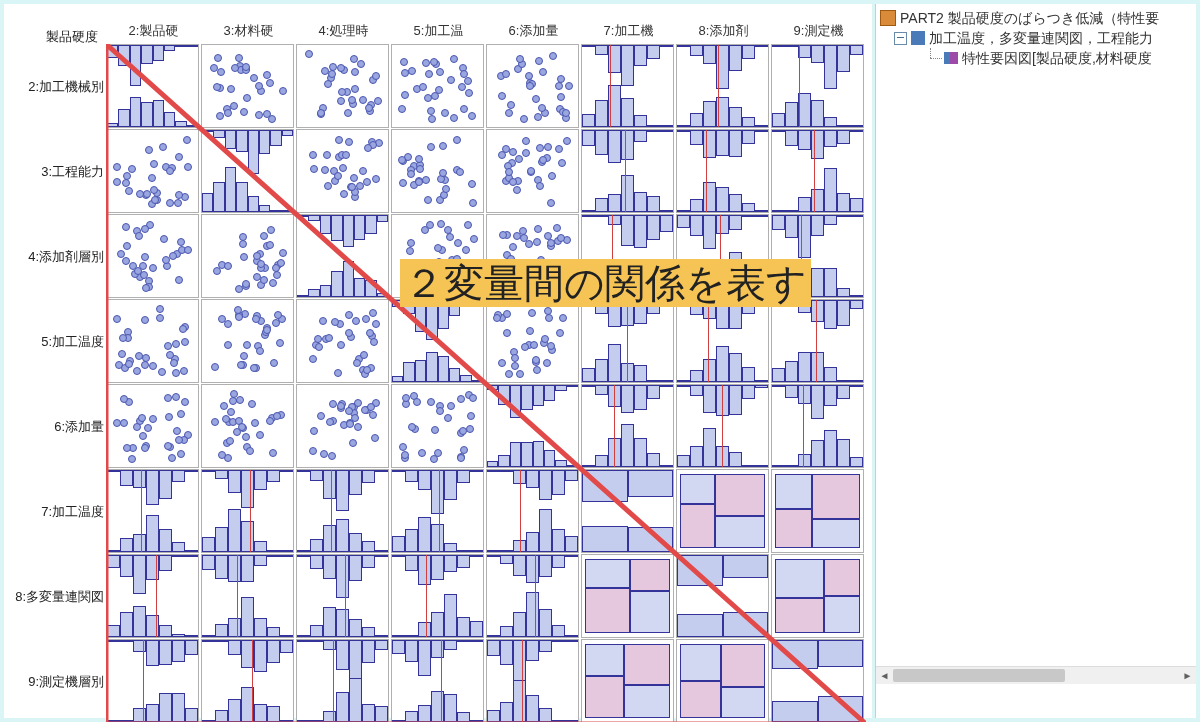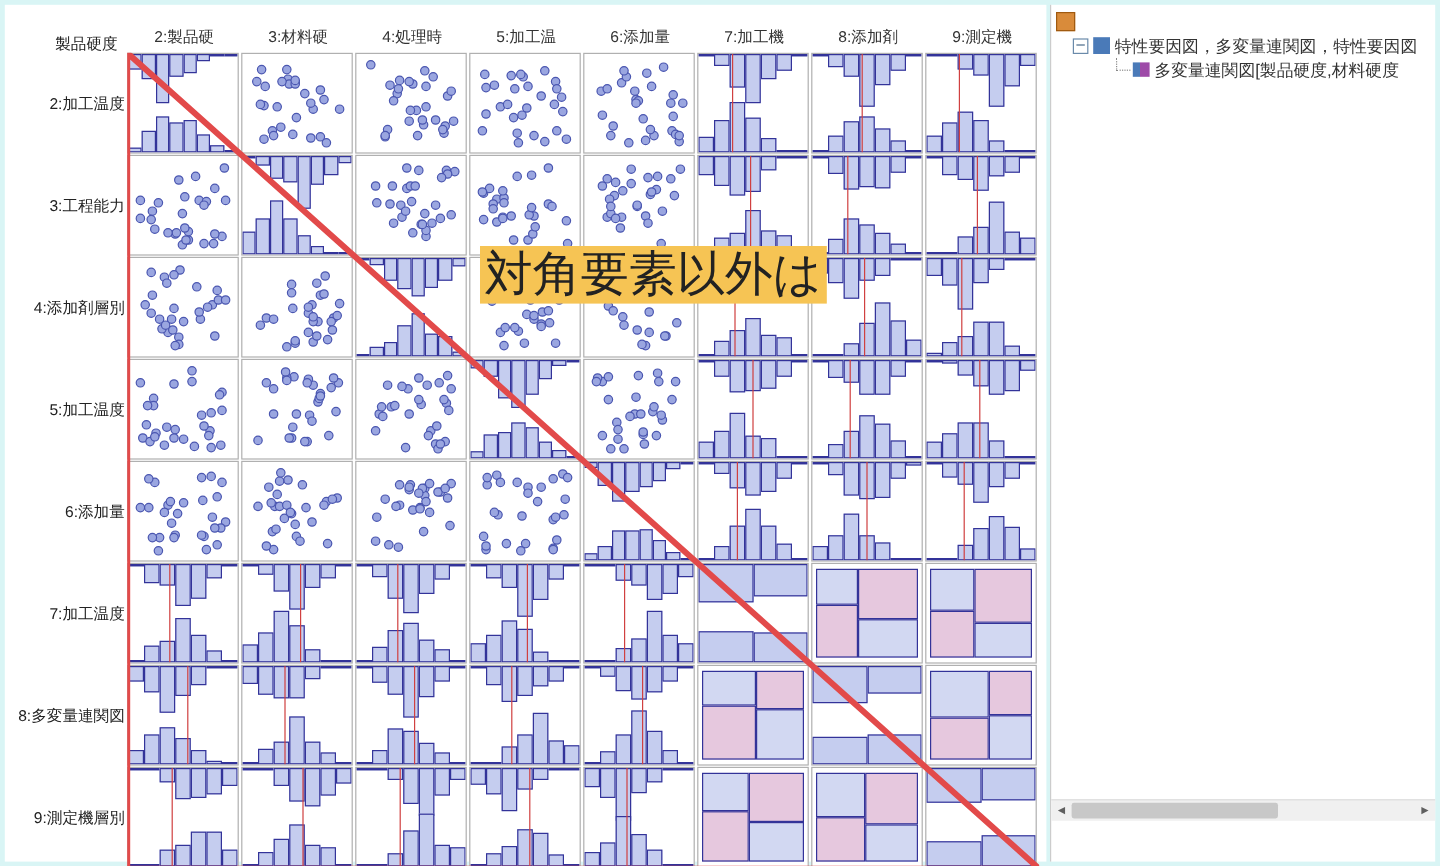--- a/index.html
+++ b/index.html
@@ -143,21 +143,21 @@
         <div class="col-header" style="left: 0px;">2:製品硬</div>
         <div class="col-header" style="left: 95px;">3:材料硬</div>
         <div class="col-header" style="left: 190px;">4:処理時</div>
         <div class="col-header" style="left: 285px;">5:加工温</div>
         <div class="col-header" style="left: 380px;">6:添加量</div>
         <div class="col-header" style="left: 475px;">7:加工機</div>
         <div class="col-header" style="left: 570px;">8:添加剤</div>
         <div class="col-header" style="left: 665px;">9:測定機</div>
       </div>
     <div class="row-labels" id="rowlbls">
-        <div class="row-label" style="top: 0px;">2:加工温度</div>
+        <div class="row-label" style="top: 0px;">2:加工機械別</div>
         <div class="row-label" style="top: 85px;">3:工程能力</div>
         <div class="row-label" style="top: 170px;">4:添加剤層別</div>
         <div class="row-label" style="top: 255px;">5:加工温度</div>
         <div class="row-label" style="top: 340px;">6:添加量</div>
         <div class="row-label" style="top: 425px;">7:加工温度</div>
         <div class="row-label" style="top: 510px;">8:多変量連関図</div>
         <div class="row-label" style="top: 595px;">9:測定機層別</div>
       </div>
     <div class="cells" id="cells">
         <div class="cell" style="left: 0px; top: 0px;">
@@ -1566,39 +1566,41 @@
             <div class="hbar" style="left: 50%; width: 50%; height: 63.0545%;"></div>
           </div>
         </div>
       </div>
 
     <svg style="position:absolute;left:94px;top:22px;width:760px;height:680px;pointer-events:none;">
       <polygon points="0,0 760,680 0,680" fill="none" stroke="#e24a4a" stroke-width="5"></polygon>
     </svg>
 
     <div class="annot" style="top:180px;left:388px;">
-      <span>対角要素以外は</span><br>
+      <br>
+      <span>２変量間の関係を表す</span>
     </div>
   </div>
 </div>
 
 <div class="side-panel">
   <div class="tree">
     <div class="tree-row">
       <span class="icon-book"></span>
+      <span>PART2 製品硬度のばらつき低減（特性要</span>
     </div>
     <div class="tree-row tree-indent-1">
       <span class="icon-box-minus"></span>
       <span class="icon-grid"></span>
-      <span>特性要因図，多変量連関図，特性要因図</span>
+      <span>加工温度，多変量連関図，工程能力</span>
     </div>
     <div class="tree-row tree-indent-2">
       <span class="tree-l"></span>
       <span class="icon-chart"></span>
-      <span>多変量連関図[製品硬度,材料硬度</span>
+      <span>特性要因図[製品硬度,材料硬度</span>
     </div>
   </div>
   <div class="scroll-h">
     <div class="scroll-btn">◄</div>
     <div class="scroll-track">
       <div class="scroll-thumb"></div>
     </div>
     <div class="scroll-btn">►</div>
   </div>
 </div>

